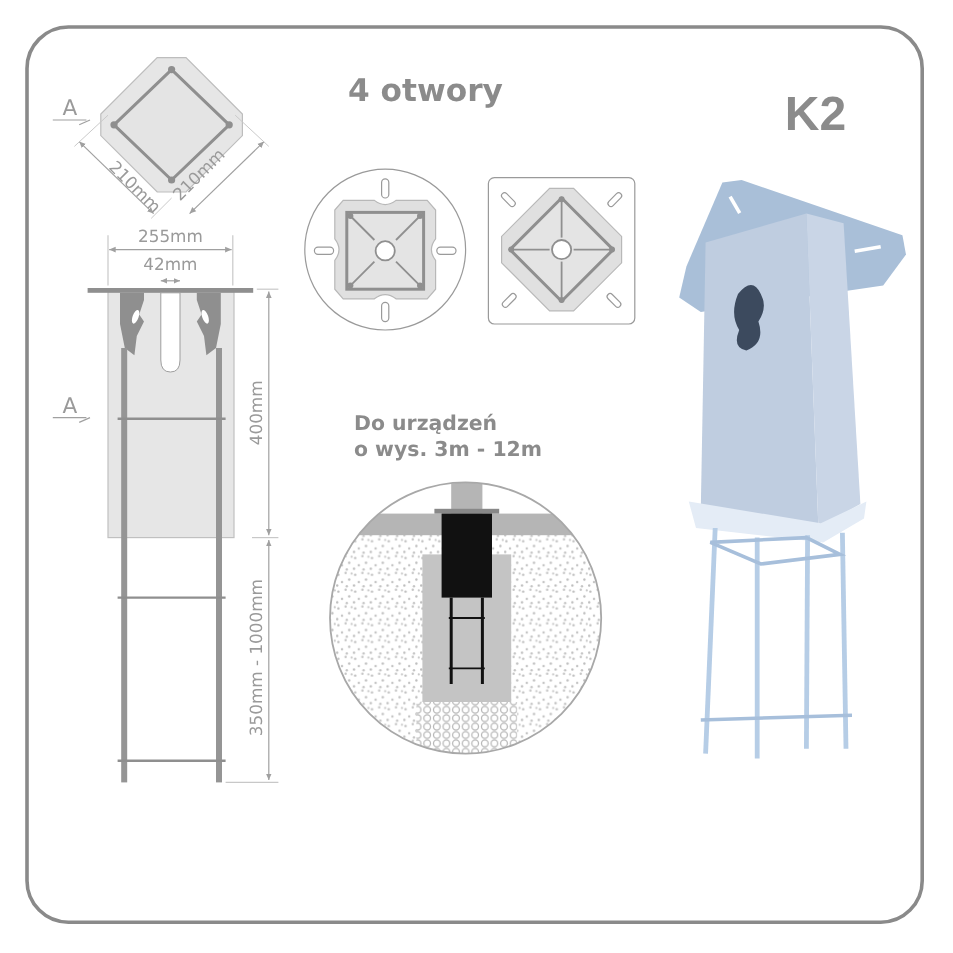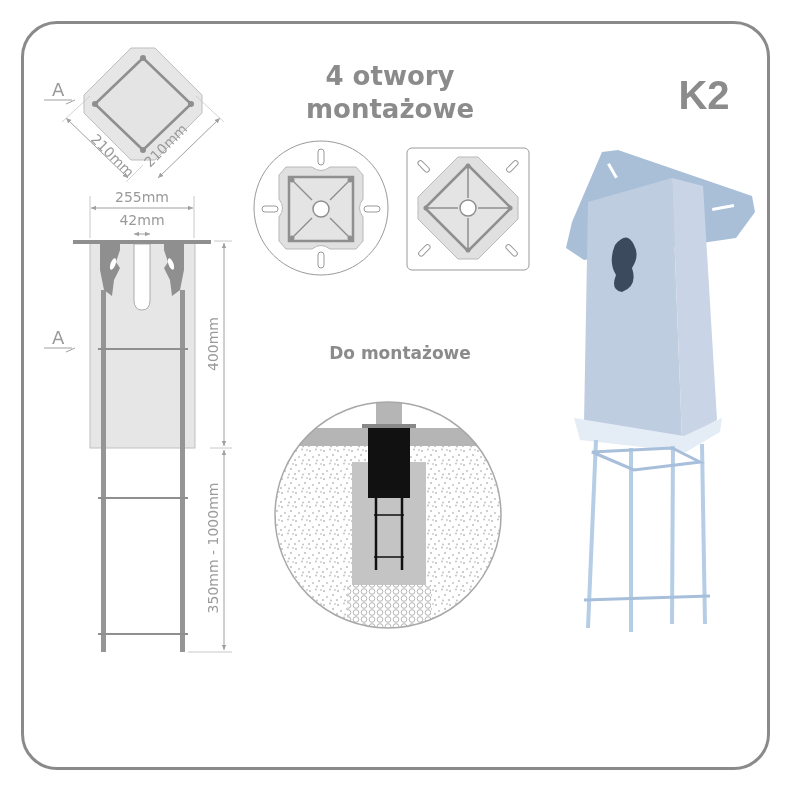--- a/index.html
+++ b/index.html
@@ -1,39 +1,39 @@
 <!DOCTYPE html>
 <html><head>
 <meta charset="utf-8">
 <style>
   html, body { margin: 0; padding: 0; background: #ffffff; }
   body { width: 794px; height: 794px; position: relative; overflow: hidden;
          font-family: "DejaVu Sans", sans-serif; }
   .frame { position: absolute; left: 21px; top: 21px; width: 749px; height: 749px;
            border: 3px solid #8a8a8a; border-radius: 36px; box-sizing: border-box; }
   .abs { position: absolute; }
-  .heading { color: #8b8b8b; font-weight: bold; text-align: center; }
+  .heading { color: #8b8b8b; font-weight: bold; text-align: left; }
   .h-mount { left: 290px; top: 60px; width: 200px; font-size: 26px; line-height: 33px; }
   .h-model { left: 654px; top: 70px; width: 100px; font-size: 40px; line-height: 50px;
              font-family: "Liberation Sans", sans-serif; }
   .h-range { left: 295px; top: 342px; width: 210px; font-size: 17px; line-height: 22px; }
   svg text { font-family: "DejaVu Sans", sans-serif; fill: #9a9a9a; }
 </style>
 </head>
 <body>
 
 <div class="frame"></div>
 
 <div class="abs heading h-mount">
   <div>4 otwory</div>
-  <div>montażowe</div>
 </div>
 <div class="abs heading h-model">K2</div>
 <div class="abs heading h-range">
-  <div>Do montażowe</div>
+  <div>Do urządzeń</div>
+  <div>o wys. 3m - 12m</div>
 </div>
 
 <svg class="abs" style="left:0;top:0" width="794" height="794" viewBox="0 0 794 794">
   <defs>
     <marker id="arr" viewBox="0 0 10 10" refX="9" refY="5" markerWidth="6" markerHeight="6" orient="auto-start-reverse">
       <path d="M0,1 L9,5 L0,9 z" fill="#a0a0a0"></path>
     </marker>
     <pattern id="sand" width="14" height="14" patternUnits="userSpaceOnUse">
       <rect width="14" height="14" fill="#ffffff"></rect>
       <circle cx="2" cy="3" r="1" fill="#bdbdbd"></circle>

